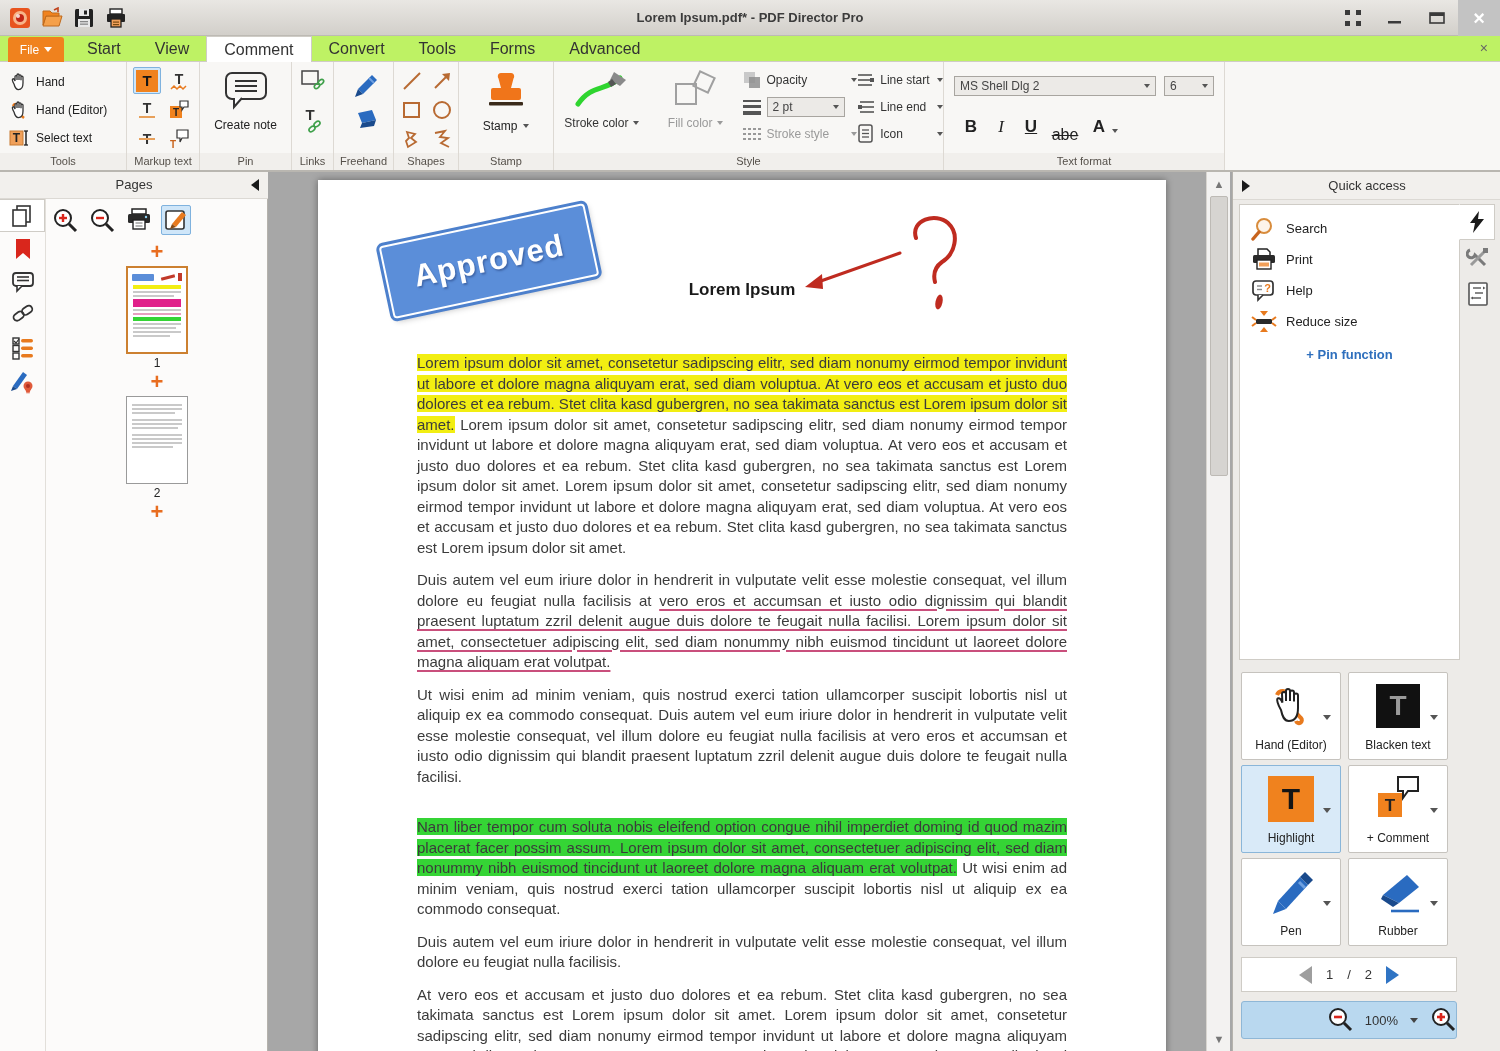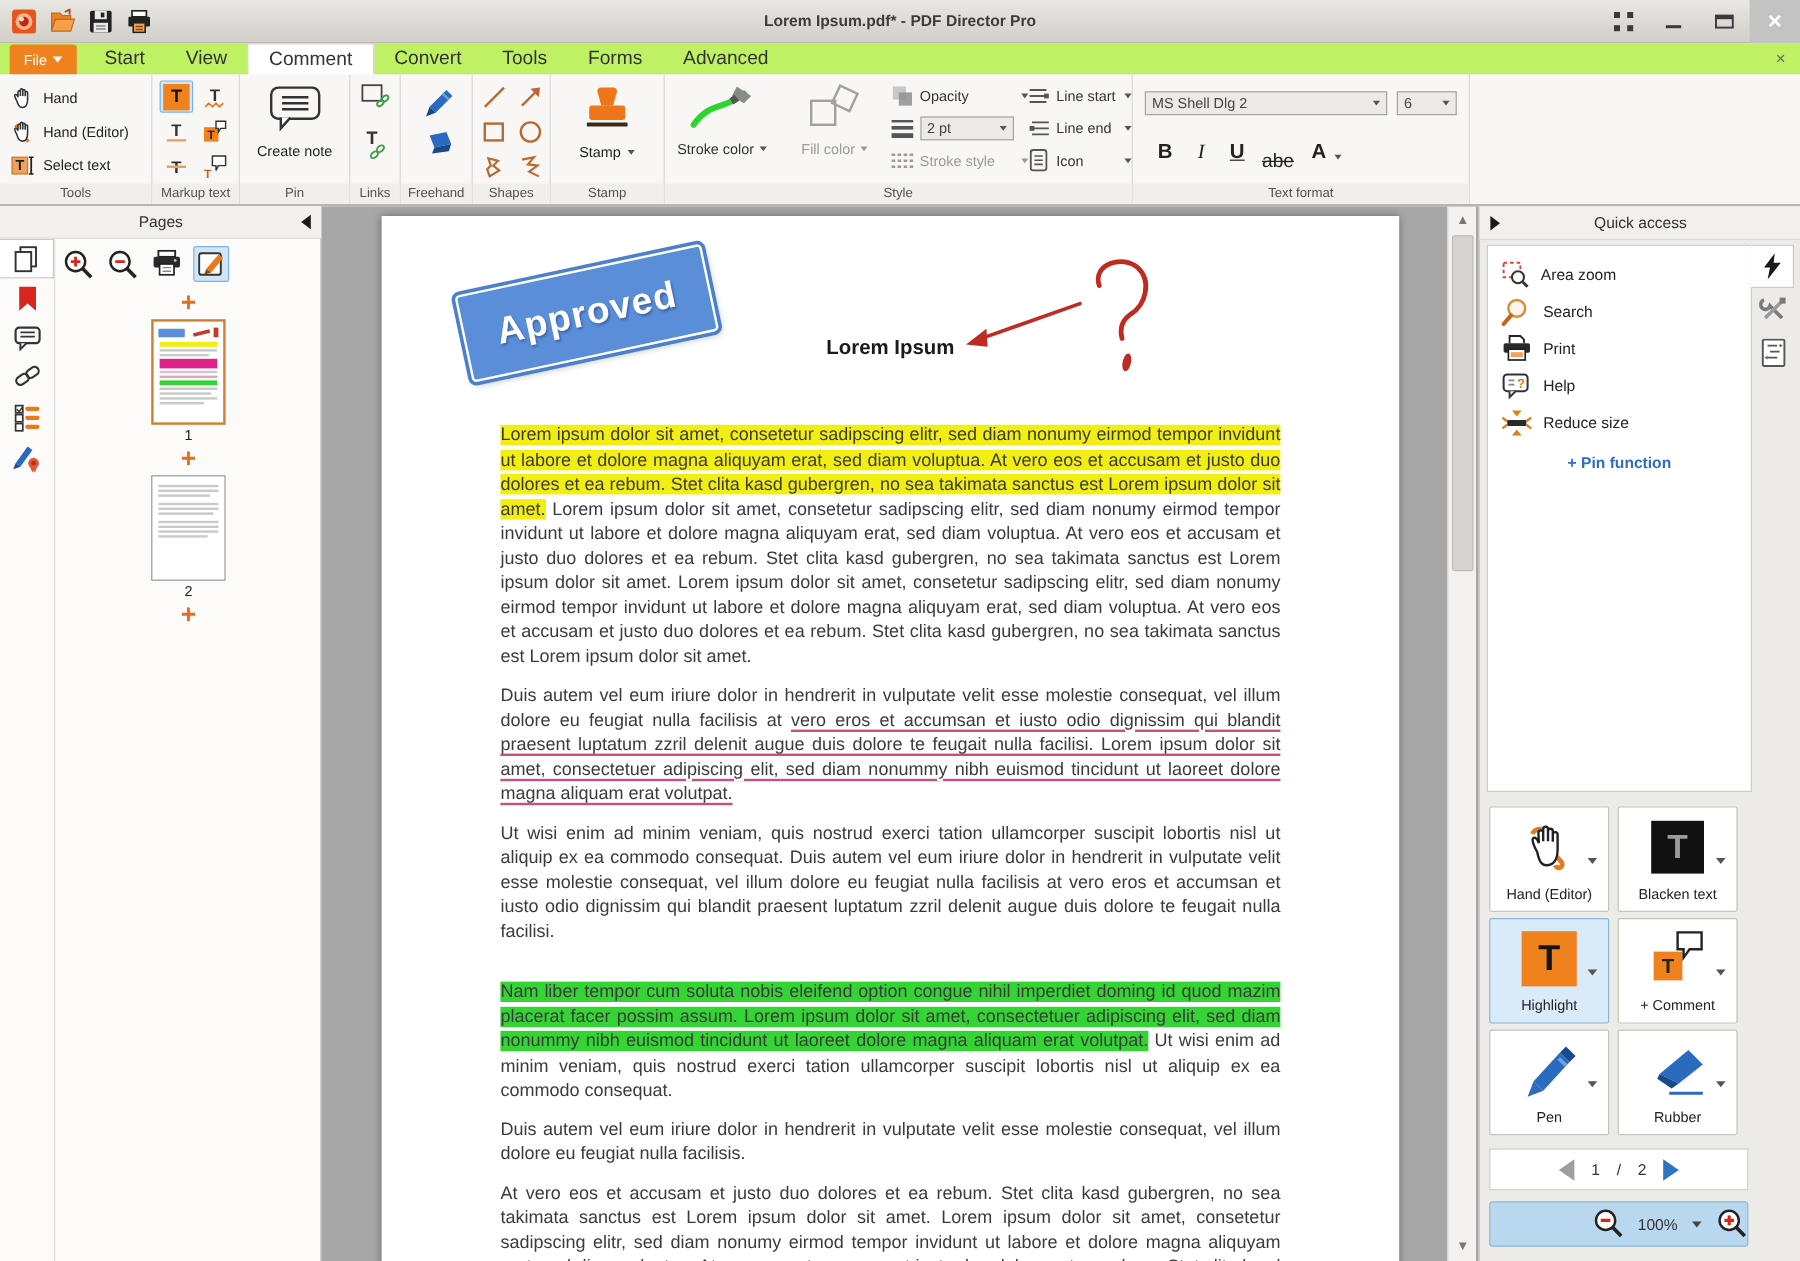--- a/index.html
+++ b/index.html
@@ -645,28 +645,20 @@
       <span class="vs-arrow" style="bottom:2px;">▼</span>
     </div>
   </div>
 
   <div class="quick">
     <div class="q-header"><span>Quick access</span>
       <span class="q-expand"></span>
     </div>
     <div class="q-card">
       <div class="qitem">
-        <svg width="24" height="24">
-            <rect x="2" y="2" width="14" height="12" fill="none" stroke="#d04a3a" stroke-width="1.6" stroke-dasharray="3,2.4"></rect>
-            <circle cx="14" cy="14" r="5" fill="#fff" stroke="#333" stroke-width="1.7"></circle>
-            <line x1="18" y1="18" x2="22" y2="22" stroke="#333" stroke-width="2.4"></line>
-          </svg>
-        <span>Area zoom</span>
-      </div>
-      <div class="qitem">
         <svg width="26" height="24">
             <circle cx="13" cy="9" r="7" fill="#fdf4ea" stroke="#d88c3c" stroke-width="2"></circle>
             <line x1="8" y1="15" x2="2" y2="22" stroke="#c8641e" stroke-width="3.4" stroke-linecap="round"></line>
           </svg>
         <span>Search</span>
       </div>
       <div class="qitem">
         <svg width="26" height="24">
             <path d="M7,7 V1 h9 l3,3 v3" fill="#fff" stroke="#222" stroke-width="1.5"></path>
             <rect x="2" y="7" width="22" height="8" rx="1.5" fill="#2a2a2a"></rect>

